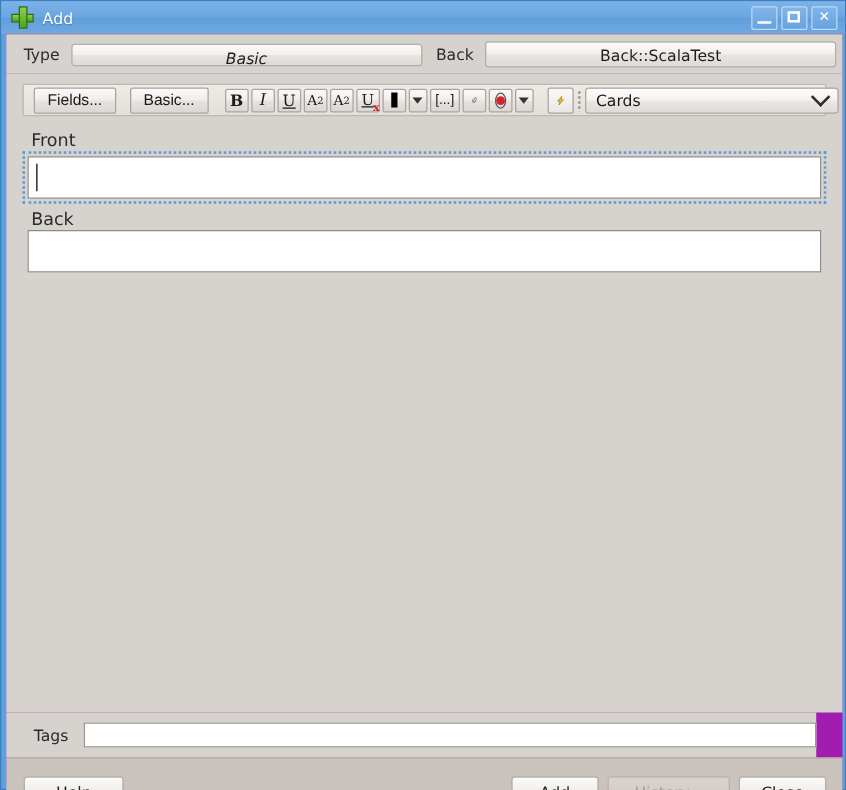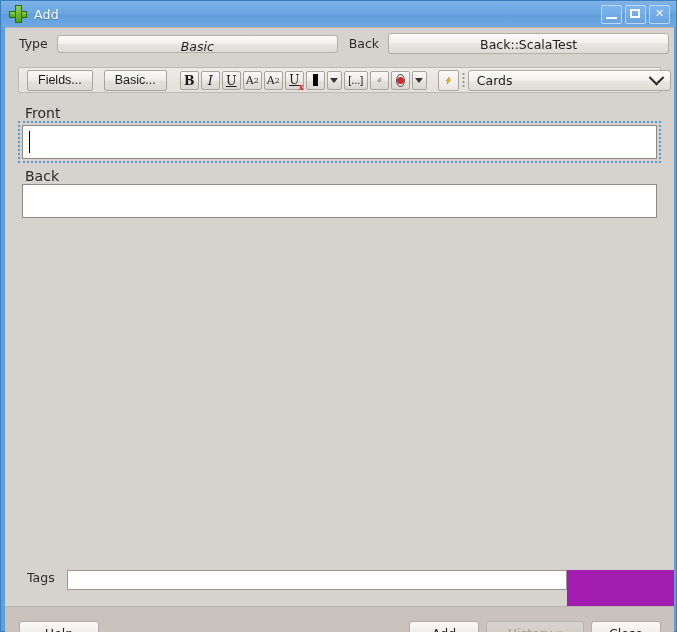--- a/index.html
+++ b/index.html
@@ -273,24 +273,24 @@
   .caret {
     position: absolute;
     width: 1px;
     background: #000000;
   }
 
   
   .tagsbar {
     position: absolute;
     left: 0; top: 542px;
-    width: 562px; height: 36px;
+    width: 648px; height: 36px;
     background: #d6d2cd;
     display: flex;
-    align-items: flex-start;
+    align-items: center;
   }
   .tag-label { margin-left: 22px; margin-right: 12px; font-size: 12.5px; color: #2b2b2b; }
   .tag-input {
     width: 587px; height: 20px;
     background: #ffffff;
     border: 1px solid #9a948e;
     box-sizing: border-box;
     outline: none;
     font-family: "DejaVu Sans", "Liberation Sans", sans-serif;
     font-size: 12px;

